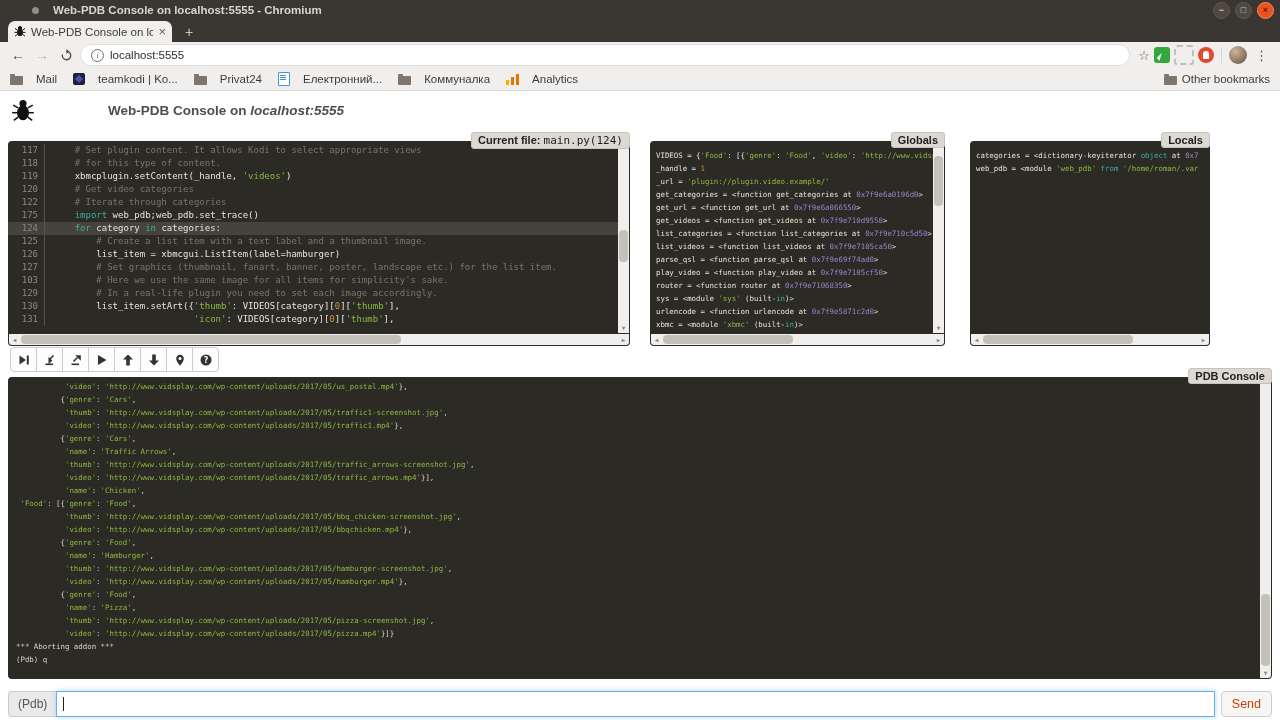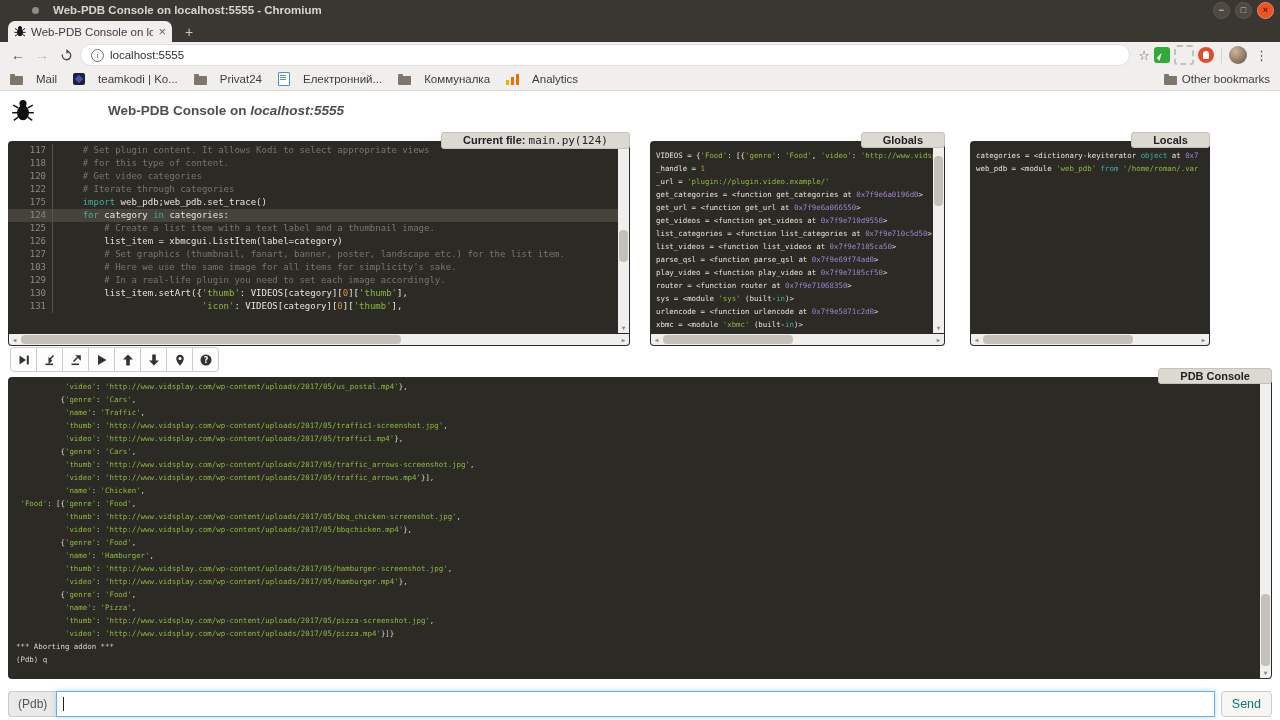--- a/index.html
+++ b/index.html
@@ -68,27 +68,27 @@
   .page{position:relative;height:630px;background:#ffffff;}
   .page-header{position:absolute;top:6px;left:10px;display:flex;align-items:center;}
   .bug-logo{width:26px;height:26px;}
   .page-title{margin-left:72px;font-size:13.5px;font-weight:600;color:#4e4e4e;}
   .page-title i{font-style:italic;}
   
   .panel{position:absolute;background:#2c2a25;border-radius:4px;
     font-family:"DejaVu Sans Mono", monospace;color:#e6e4da;}
   .panel-label{
     position:absolute;top:-9px;right:0;background:#dcd8d2;border:1px solid #c6c2bb;border-radius:3px;
-    padding:1px 21px;font-size:11px;font-weight:bold;color:#222;font-family:"Liberation Sans",sans-serif;
+    padding:1px 6px;font-size:11px;font-weight:bold;color:#222;font-family:"Liberation Sans",sans-serif;
     line-height:12px;white-space:nowrap;z-index:3;
   }
   .panel-label .mono{font-family:"DejaVu Sans Mono",monospace;font-weight:normal;}
   .code-panel{left:8px;top:50px;width:622px;height:205px;font-size:9px;line-height:13px;}
   .code-body{position:absolute;inset:3px 12px 12px 0;overflow:hidden;}
-  .code-line{display:flex;padding-left:8px;}
+  .code-line{display:flex;}
   .code-line .ln{flex:0 0 30px;text-align:right;padding-right:6px;color:#8b887d;}
   .code-line .code-text{flex:1;white-space:pre;border-left:1px solid #565349;padding-left:8px;}
   .code-line.current{background:#45433b;}
   .globals-panel{left:650px;top:50px;width:295px;height:205px;font-size:7.4px;line-height:13px;}
   .locals-panel{left:970px;top:50px;width:240px;height:205px;font-size:7.4px;line-height:13px;}
   .var-body{position:absolute;inset:8px 12px 12px 6px;overflow:hidden;}
   .tline{white-space:pre;}
   
   .tok-plain{color:#e6e4da;}
   .tok-comment{color:#78756a;}
@@ -127,21 +127,21 @@
   }
   .input-wrap{flex:1;position:relative;}
   .input-wrap input{
     width:100%;height:100%;box-sizing:border-box;border:1px solid #66afe9;outline:none;
     box-shadow:0 0 5px rgba(102,175,233,.5);padding:0 6px;font-size:12px;
     font-family:"DejaVu Sans Mono",monospace;border-radius:0;
   }
   .caret{position:absolute;left:7px;top:6px;width:1px;height:14px;background:#222;}
   .send-btn{
     flex:0 0 auto;margin-left:6px;background:#f7f6f5;border:1px solid #cccccc;border-radius:4px;
-    color:#0f766e;font-size:12.5px;padding:0 10px;font-family:"Liberation Sans",sans-serif;cursor:pointer;
+    color:#c2410c;font-size:12.5px;padding:0 10px;font-family:"Liberation Sans",sans-serif;cursor:pointer;
   }
 </style>
 </head>
 <body>
 
 <div class="titlebar">
   <span class="win-dot"></span>
   <span class="win-title">Web-PDB Console on localhost:5555 - Chromium</span>
   <span class="win-controls">
     <span class="wc">−</span>
@@ -262,20 +262,24 @@
   <div class="code-line">
     <span class="ln">117</span>
           <span class="code-text"><span class="tok-comment">    # Set plugin content. It allows Kodi to select appropriate views</span></span>
   </div>
 
   <div class="code-line">
     <span class="ln">118</span>
           <span class="code-text"><span class="tok-comment">    # for this type of content.</span></span>
   </div>
 
+  <div class="code-line">
+    <span class="ln">119</span>
+          <span class="code-text"><span class="tok-plain">    xbmcplugin.setContent(_handle, </span><span class="tok-str">'videos'</span><span class="tok-plain">)</span></span>
+  </div>
 
   <div class="code-line">
     <span class="ln">120</span>
           <span class="code-text"><span class="tok-comment">    # Get video categories</span></span>
   </div>
 
 
   <div class="code-line">
     <span class="ln">122</span>
           <span class="code-text"><span class="tok-comment">    # Iterate through categories</span></span>
@@ -291,21 +295,21 @@
           <span class="code-text"><span class="tok-plain">    </span><span class="tok-kw">for</span><span class="tok-plain"> category </span><span class="tok-kw">in</span><span class="tok-plain"> categories:</span></span>
   </div>
 
   <div class="code-line">
     <span class="ln">125</span>
           <span class="code-text"><span class="tok-comment">        # Create a list item with a text label and a thumbnail image.</span></span>
   </div>
 
   <div class="code-line">
     <span class="ln">126</span>
-          <span class="code-text"><span class="tok-plain">        list_item = xbmcgui.ListItem(label=category)</span></span>
+          <span class="code-text"><span class="tok-plain">        list_item = xbmcgui.ListItem(label=hamburger)</span></span>
   </div>
 
   <div class="code-line">
     <span class="ln">127</span>
           <span class="code-text"><span class="tok-comment">        # Set graphics (thumbnail, fanart, banner, poster, landscape etc.) for the list item.</span></span>
   </div>
 
   <div class="code-line">
     <span class="ln">103</span>
           <span class="code-text"><span class="tok-comment">        # Here we use the same image for all items for simplicity's sake.</span></span>
@@ -444,28 +448,28 @@
     </button>
   </div>
 
   <section class="panel console-panel">
     <div class="panel-label"><b>PDB Console</b></div>
     <div class="console-body">
   <div class="tline"><span class="tok-out">           </span><span class="tok-str">'video'</span><span class="tok-out">: </span><span class="tok-str">'http://www.vidsplay.com/wp-content/uploads/2017/05/us_postal.mp4'</span><span class="tok-out">},</span></div>
 
   <div class="tline"><span class="tok-out">          {</span><span class="tok-str">'genre'</span><span class="tok-out">: </span><span class="tok-str">'Cars'</span><span class="tok-out">,</span></div>
 
-  <div class="tline"><span class="tok-out">           </span><span class="tok-str">'name'</span><span class="tok-out">: </span><span class="tok-str">'Traffic'</span><span class="tok-out">,</span></div>
 
   <div class="tline"><span class="tok-out">           </span><span class="tok-str">'thumb'</span><span class="tok-out">: </span><span class="tok-str">'http://www.vidsplay.com/wp-content/uploads/2017/05/traffic1-screenshot.jpg'</span><span class="tok-out">,</span></div>
 
   <div class="tline"><span class="tok-out">           </span><span class="tok-str">'video'</span><span class="tok-out">: </span><span class="tok-str">'http://www.vidsplay.com/wp-content/uploads/2017/05/traffic1.mp4'</span><span class="tok-out">},</span></div>
 
   <div class="tline"><span class="tok-out">          {</span><span class="tok-str">'genre'</span><span class="tok-out">: </span><span class="tok-str">'Cars'</span><span class="tok-out">,</span></div>
 
+  <div class="tline"><span class="tok-out">           </span><span class="tok-str">'name'</span><span class="tok-out">: </span><span class="tok-str">'Traffic Arrows'</span><span class="tok-out">,</span></div>
 
   <div class="tline"><span class="tok-out">           </span><span class="tok-str">'thumb'</span><span class="tok-out">: </span><span class="tok-str">'http://www.vidsplay.com/wp-content/uploads/2017/05/traffic_arrows-screenshot.jpg'</span><span class="tok-out">,</span></div>
 
   <div class="tline"><span class="tok-out">           </span><span class="tok-str">'video'</span><span class="tok-out">: </span><span class="tok-str">'http://www.vidsplay.com/wp-content/uploads/2017/05/traffic_arrows.mp4'</span><span class="tok-out">}],</span></div>
 
   <div class="tline"><span class="tok-out">           </span><span class="tok-str">'name'</span><span class="tok-out">: </span><span class="tok-str">'Chicken'</span><span class="tok-out">,</span></div>
 
   <div class="tline"><span class="tok-out"> </span><span class="tok-str">'Food'</span><span class="tok-out">: [{</span><span class="tok-str">'genre'</span><span class="tok-out">: </span><span class="tok-str">'Food'</span><span class="tok-out">,</span></div>
 
   <div class="tline"><span class="tok-out">           </span><span class="tok-str">'thumb'</span><span class="tok-out">: </span><span class="tok-str">'http://www.vidsplay.com/wp-content/uploads/2017/05/bbq_chicken-screenshot.jpg'</span><span class="tok-out">,</span></div>

